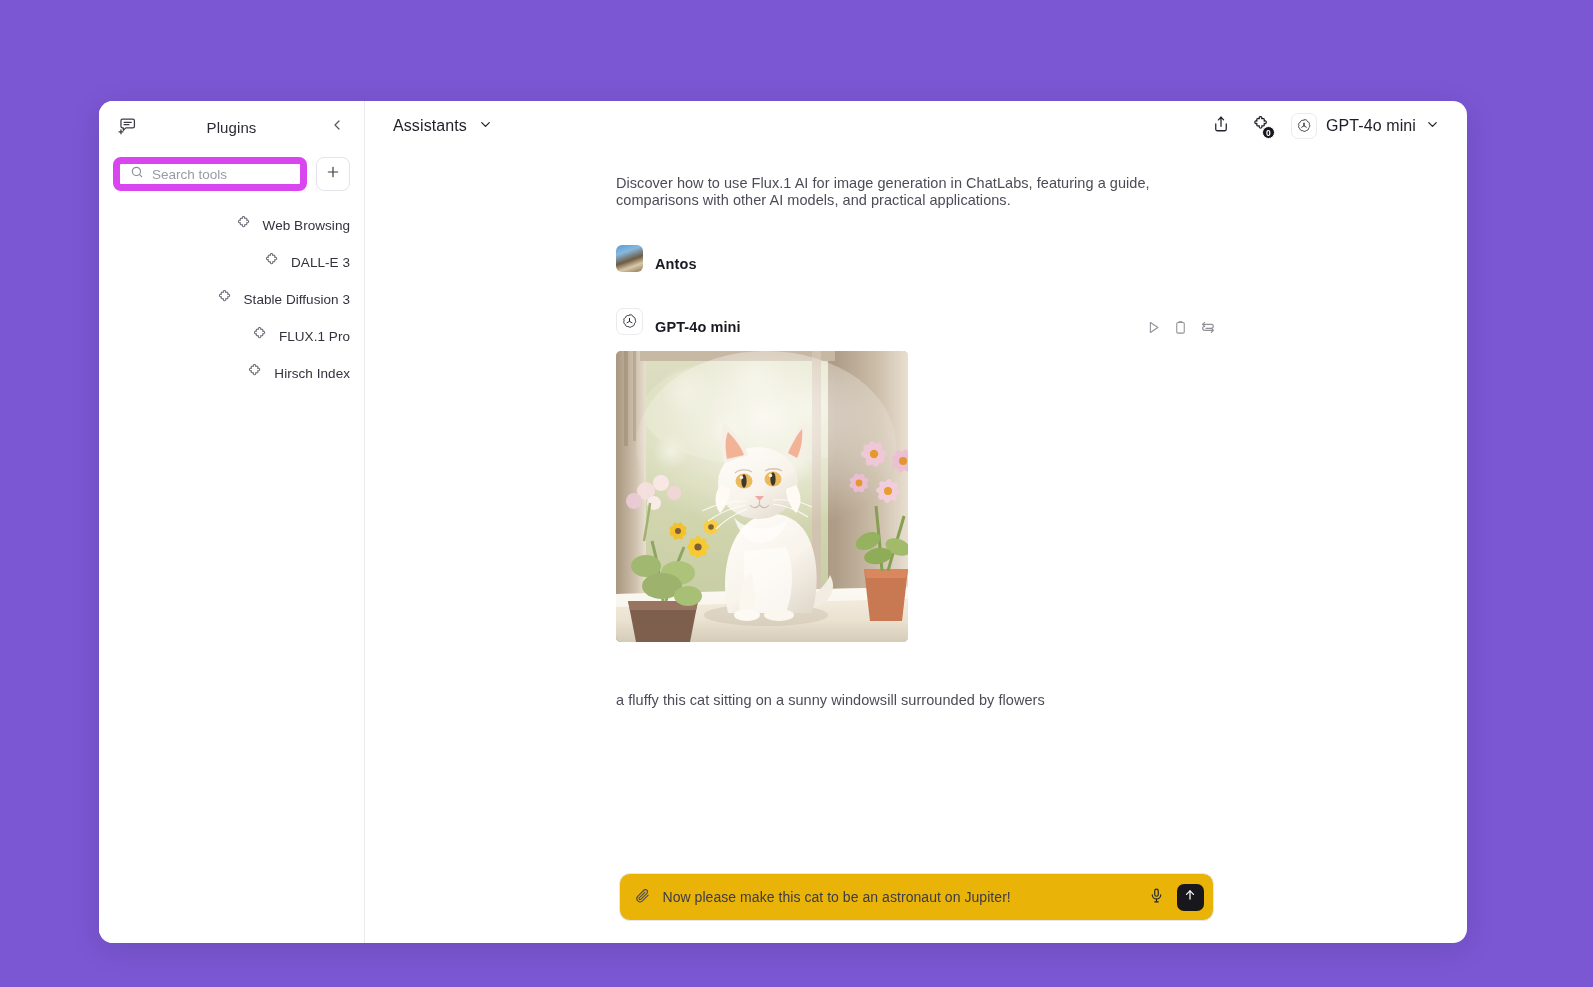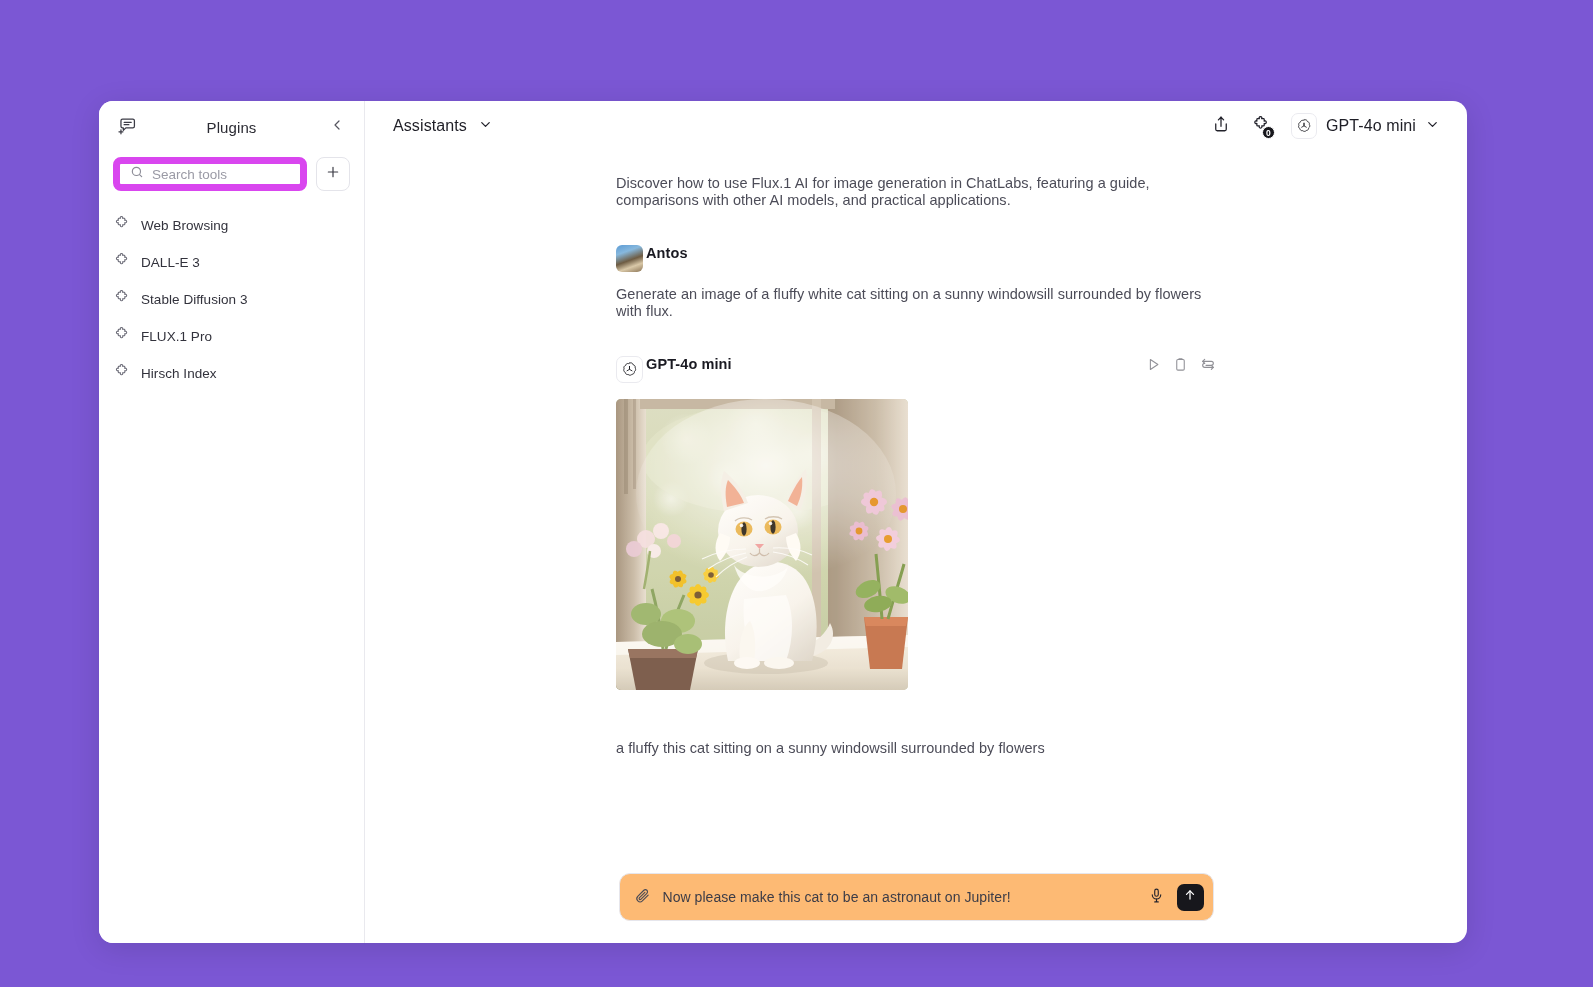--- a/index.html
+++ b/index.html
@@ -113,20 +113,21 @@
   }
 
   .tool-list { padding: 16px 0 0 0; }
 
   .tool-item {
     display: flex;
     align-items: center;
     gap: 11px;
     padding: 8px 14px;
     cursor: pointer;
+    justify-content: flex-end;
   }
 
   .tool-label {
     font-size: 13.5px;
     color: #32323c;
     letter-spacing: 0.05px;
   }
 
   
   .main {
@@ -228,22 +229,22 @@
 
   .para {
     font-size: 14.5px;
     line-height: 17px;
     color: #4c4c58;
     letter-spacing: 0.05px;
   }
 
   .msg-head {
     display: flex;
-    align-items: flex-start;
-    gap: 3px;
+    align-items: flex-end;
+    gap: 12px;
     margin-top: 36px;
     margin-bottom: 14px;
   }
 
   .avatar {
     width: 27px;
     height: 27px;
     border-radius: 6px;
     flex-shrink: 0;
     overflow: hidden;
@@ -305,21 +306,21 @@
 
   .composer {
     width: 595px;
     height: 48px;
     border: 1px solid #e6e6ec;
     border-radius: 11px;
     display: flex;
     align-items: center;
     padding: 0 9px 0 14px;
     gap: 12px;
-    background: #fdba74;
+    background: #eab308;
   }
 
   .composer input {
     flex: 1;
     border: none;
     outline: none;
     font-size: 14px;
     font-family: "Liberation Sans", sans-serif;
     color: #3c3c47;
     background: transparent;
@@ -494,21 +495,20 @@
     <div class="convo-scroll">
       <div class="convo">
 
         <p class="para">Discover how to use Flux.1 AI for image generation in ChatLabs, featuring a guide, comparisons with other AI models, and practical applications.</p>
 
         <div class="msg-head">
           <span class="avatar"></span>
           <span class="msg-name">Antos</span>
         </div>
 
-        <p class="para">Generate an image of a fluffy white cat sitting on a sunny windowsill surrounded by flowers with flux.</p>
 
         <div class="msg-head">
           <span class="asst-logo">
             <svg width="17" height="17" viewBox="0 0 24 24" fill="none" stroke="#1a1a20" stroke-width="1.25" stroke-linejoin="round">
               <path d="M12.2 3.1c1.5-.9 3.4-.5 4.4.9.3.4.5.9.6 1.4 1.5.2 2.7 1.4 2.9 2.9.1.5 0 1-.1 1.5.9 1.2.9 2.9 0 4.1-.3.4-.7.8-1.1 1 .2 1.5-.6 3-2 3.6-.5.2-1 .3-1.5.3-1 1.2-2.7 1.6-4.1 1-.5-.2-.9-.5-1.2-.8-1.5.4-3.1-.3-3.8-1.7-.2-.4-.4-.9-.4-1.4-1.4-.6-2.2-2.1-2-3.6.1-.5.2-.9.5-1.3-.7-1.4-.4-3.1.8-4 .4-.3.8-.5 1.3-.7.2-1.5 1.4-2.6 2.9-2.8.5-.1 1 0 1.4.1.4-.5.9-.9 1.5-1.1z"></path>
               <path d="M12 7.2v4.6l4 2.3M12 11.8l-4 2.3M12 11.8V7.2"></path>
             </svg>
           </span>
           <span class="msg-name">GPT-4o mini</span>
 

